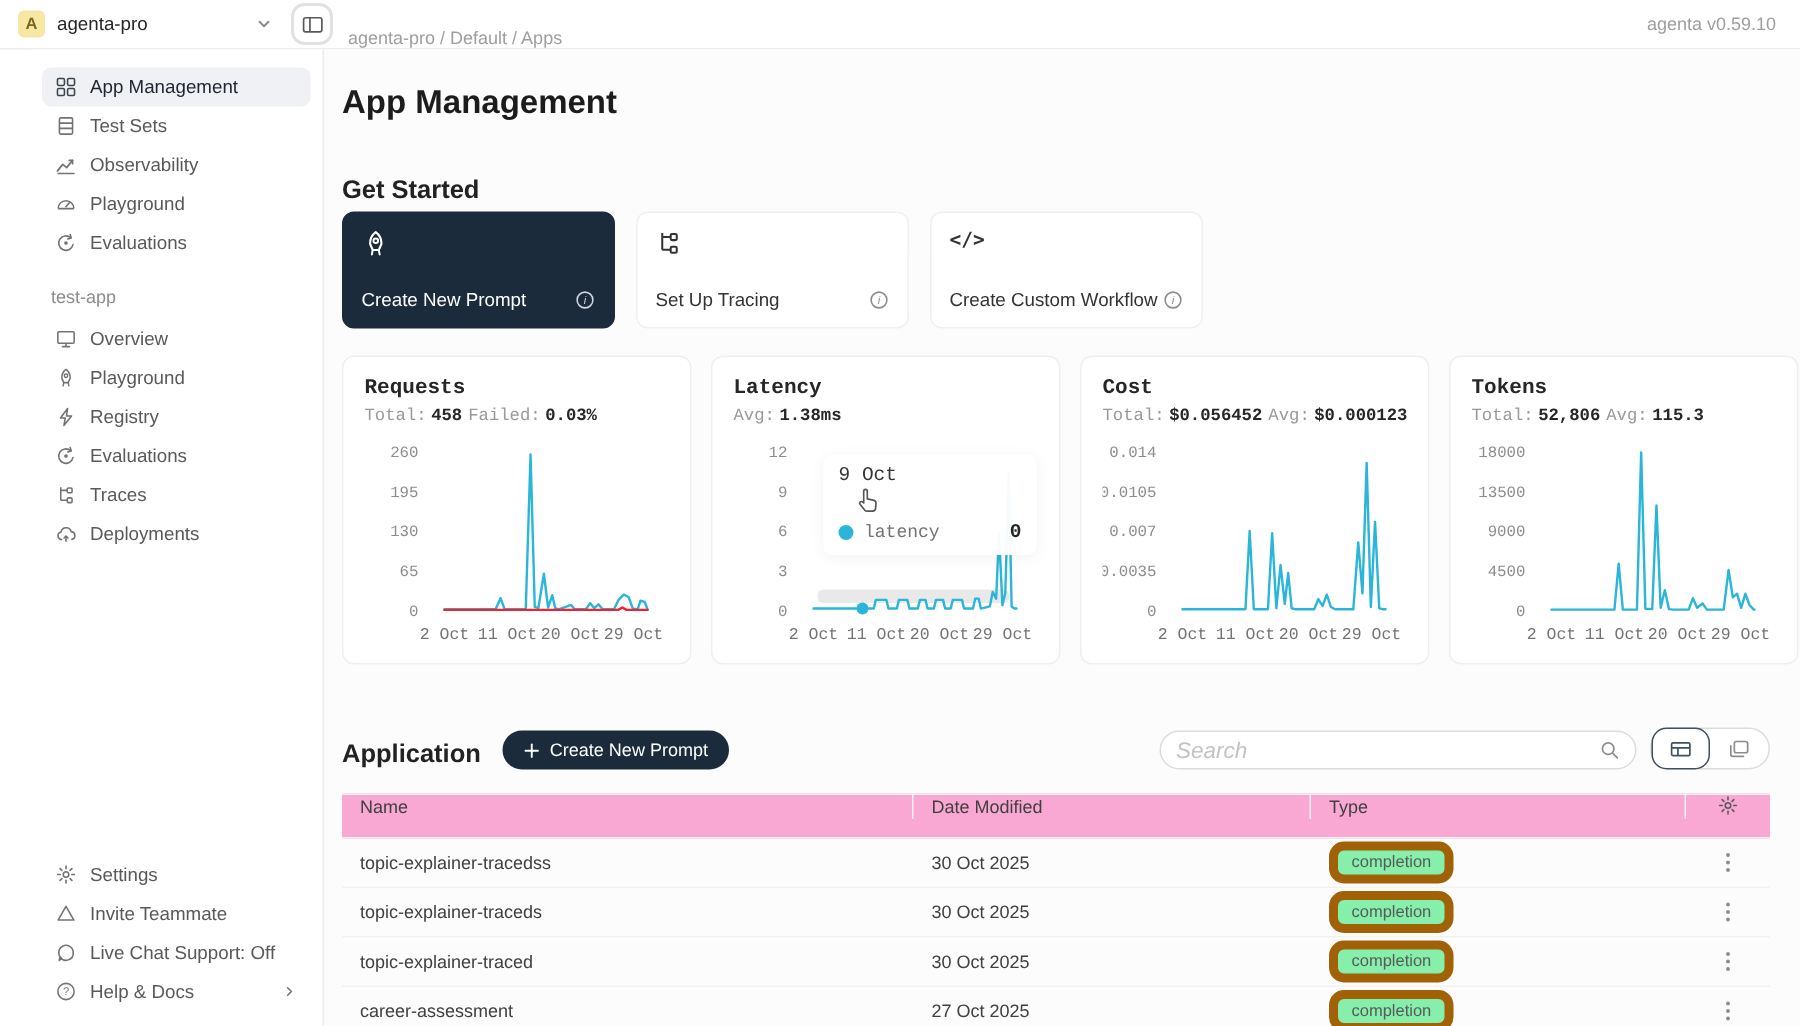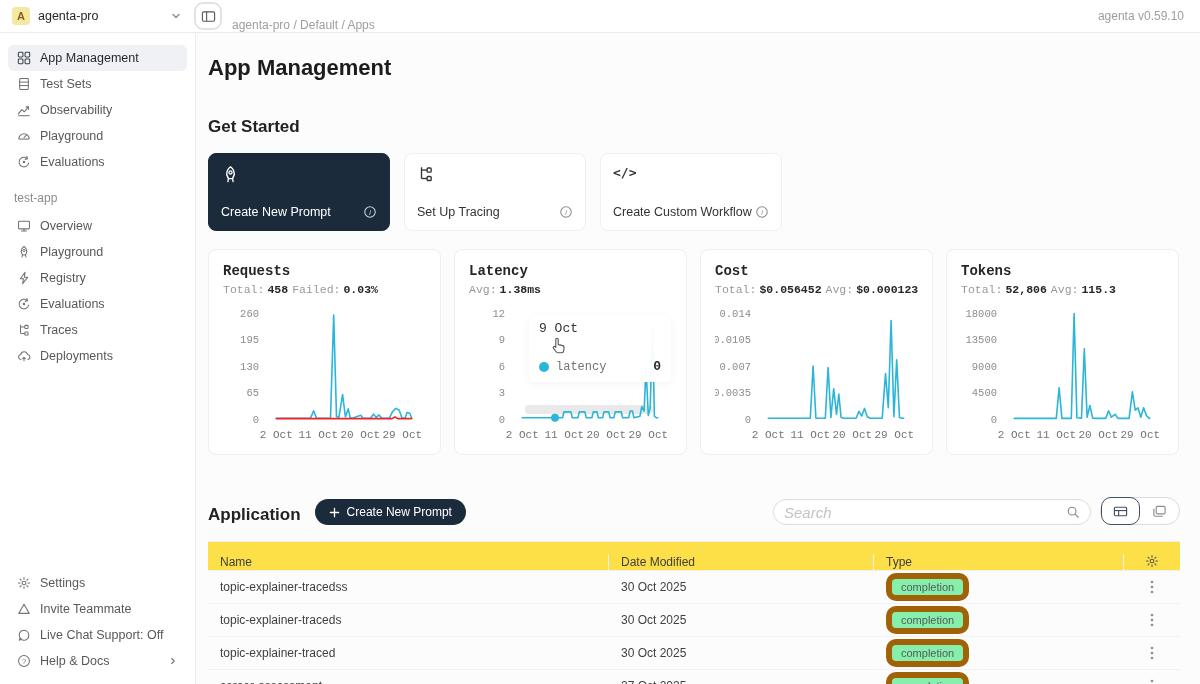--- a/index.html
+++ b/index.html
@@ -11,33 +11,33 @@
   .topbar { height:33px; display:flex; align-items:center; border-bottom:1px solid #ececec; padding:0 16px 0 12px; gap:10px; background:#fff; }
   .workspace { width:170px; display:flex; align-items:center; gap:8px; cursor:pointer; }
   .avatar { width:18px; height:18px; border-radius:4px; background:#f6e7a2; color:#7a661f; font-size:11px; font-weight:700; display:flex; align-items:center; justify-content:center; }
   .ws-name { font-size:12.5px; color:#262626; font-weight:500; }
   .ws-chevron { margin-left:auto; }
   .collapse-btn { width:28px; height:28px; border:2px solid #e2e2e2; border-radius:9px; display:flex; align-items:center; justify-content:center; background:#fff; cursor:pointer; margin-left:2px; }
   .breadcrumb { font-size:12px; color:#9e9e9e;margin-top:17px; }
   .version { margin-left:auto; font-size:12px; color:#9e9e9e; }
 
   
-  .shell { display:flex; height:651px; }
+  .shell { display:flex; height:651px;padding-left:20px; }
   .sidebar { width:196px; border-right:1px solid #ececec; padding:12px 8px 10px; display:flex; flex-direction:column; background:#fff; flex:none; }
   .nav-item { display:flex; align-items:center; gap:9px; height:26px; padding:0 9px; border-radius:6px; font-size:12.5px; color:#595959; cursor:pointer; }
   .nav-item.active { background:#eff1f4; color:#1f2430; font-weight:500; }
   .nav-item svg { flex:none; }
   .section-label { font-size:12px; color:#8c8c8c; margin:16px 0 8px 6px; }
   .sidebar-bottom { margin-top:auto; }
   .chev-right { margin-left:auto; }
 
   
   .main { flex:1; background:#fcfcfc; padding:22px 20px 0 12px; overflow:hidden; }
   .page-title { font-size:22px; font-weight:700; color:#1c1c1c; margin-bottom:36px; }
-  .section-heading { font-size:17px; font-weight:600; color:#222; margin-bottom:16px; }
+  .section-heading { font-size:17px; font-weight:600; color:#222; margin-bottom:4px; }
 
   .onboard-row { display:flex; gap:14px; margin-bottom:18px; }
   .onboard-card { width:182px; height:78px; border-radius:8px; padding:11px 12px; display:flex; flex-direction:column; justify-content:space-between; background:#fff; border:1px solid #f0f0f0; cursor:pointer; }
   .onboard-card.dark { background:#1b2b3b; border-color:#1b2b3b; }
   .oc-label-row { display:flex; align-items:center; justify-content:space-between; font-size:12.5px; font-weight:500; color:#333; }
   .onboard-card.dark .oc-label-row { color:#fff; }
   .code-glyph { font-family:"DejaVu Sans Mono", monospace; font-size:13px; font-weight:700; color:#333; }
 
   .metrics-row { display:flex; gap:13px; }
   .metric-card { width:233px; height:206px; background:#fff; border:1px solid #efefef; border-radius:8px; padding:13px 14px 6px;font-family:Liberation Mono, monospace; }
@@ -60,21 +60,21 @@
   .app-title { font-size:17px; font-weight:600; color:#222; }
   .create-btn { margin-left:14px; height:26px; border-radius:14px; background:#1b2b3b; color:#fff; font-size:12px; display:flex; align-items:center; gap:7px; padding:0 14px; border:none; cursor:pointer; }
   .search-wrap { margin-left:auto; width:318px; height:26px; border:1px solid #dcdcdc; border-radius:14px; display:flex; align-items:center; padding:0 10px; background:#fff; }
   .search-input { border:none; outline:none; flex:1; font-size:15px; color:#333; background:transparent; font-family:inherit;font-style:italic; }
   .search-input::placeholder { color:#c3c3c3; }
   .seg { margin-left:9px; display:flex; align-items:center; border:1px solid #dcdcdc; border-radius:14px; background:#fff; height:28px; }
   .seg-btn { width:39px; height:28px; display:flex; align-items:center; justify-content:center; cursor:pointer; }
   .seg-btn.active { border:1.5px solid #405060; border-radius:10px; background:#fff; }
 
   .table { margin-top:16px; }
-  .thead { display:flex; height:30px; align-items:flex-end; border-top:1px solid #f0f0f0; border-bottom:1px solid #f0f0f0; background:#fde047; font-size:12px; font-weight:500; color:#404040; }
+  .thead { display:flex; height:30px; align-items:flex-start; border-top:1px solid #f0f0f0; border-bottom:1px solid #f0f0f0; background:#f9a8d4; font-size:12px; font-weight:500; color:#404040; }
   .th { padding:0 12px; height:16px; line-height:16px; }
   .th-name { flex:1; border-right:1px solid #f0f0f0; }
   .th-date { width:265px; border-right:1px solid #f0f0f0; }
   .th-type { width:250px; border-right:1px solid #f0f0f0; }
   .th-actions { width:56px; display:flex; justify-content:center; padding:0; }
   .trow { display:flex; height:33px; align-items:center; border-bottom:1px solid #f2f2f2; font-size:12px; color:#404040; cursor:pointer; }
   .td { padding:0 12px; }
   .td-name { flex:1; }
   .td-date { width:265px; }
   .td-type { width:250px; }

